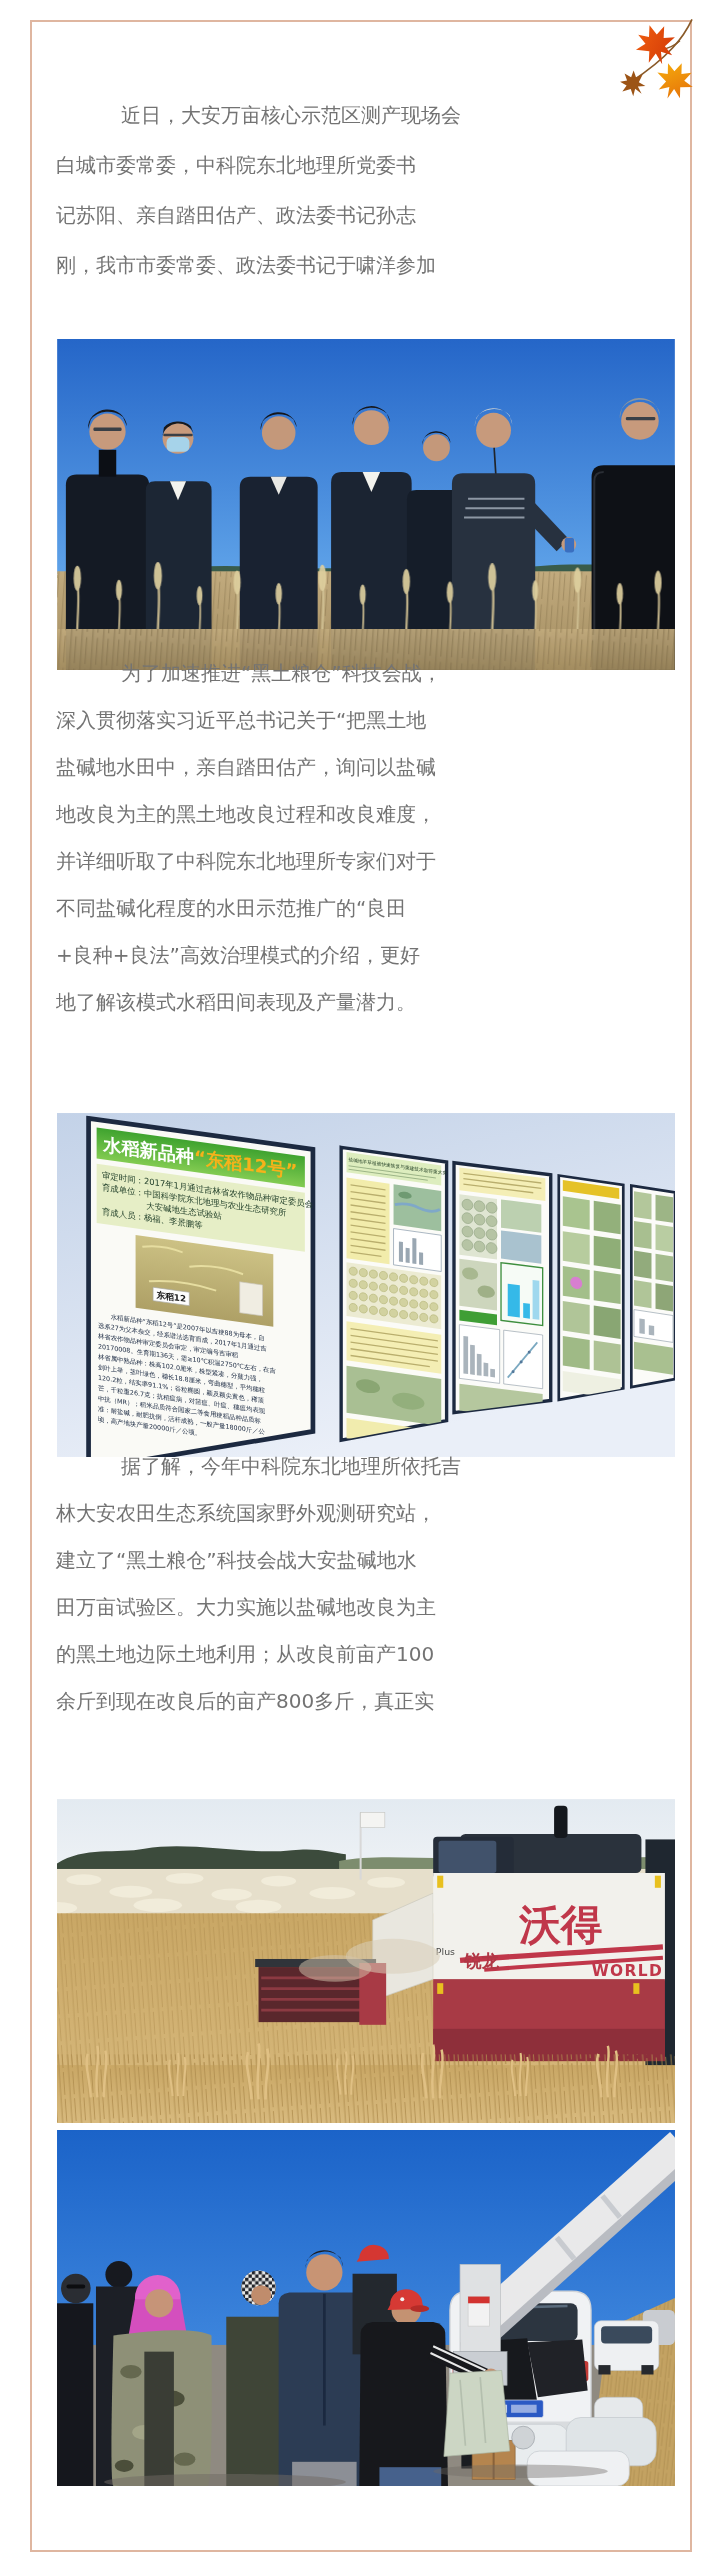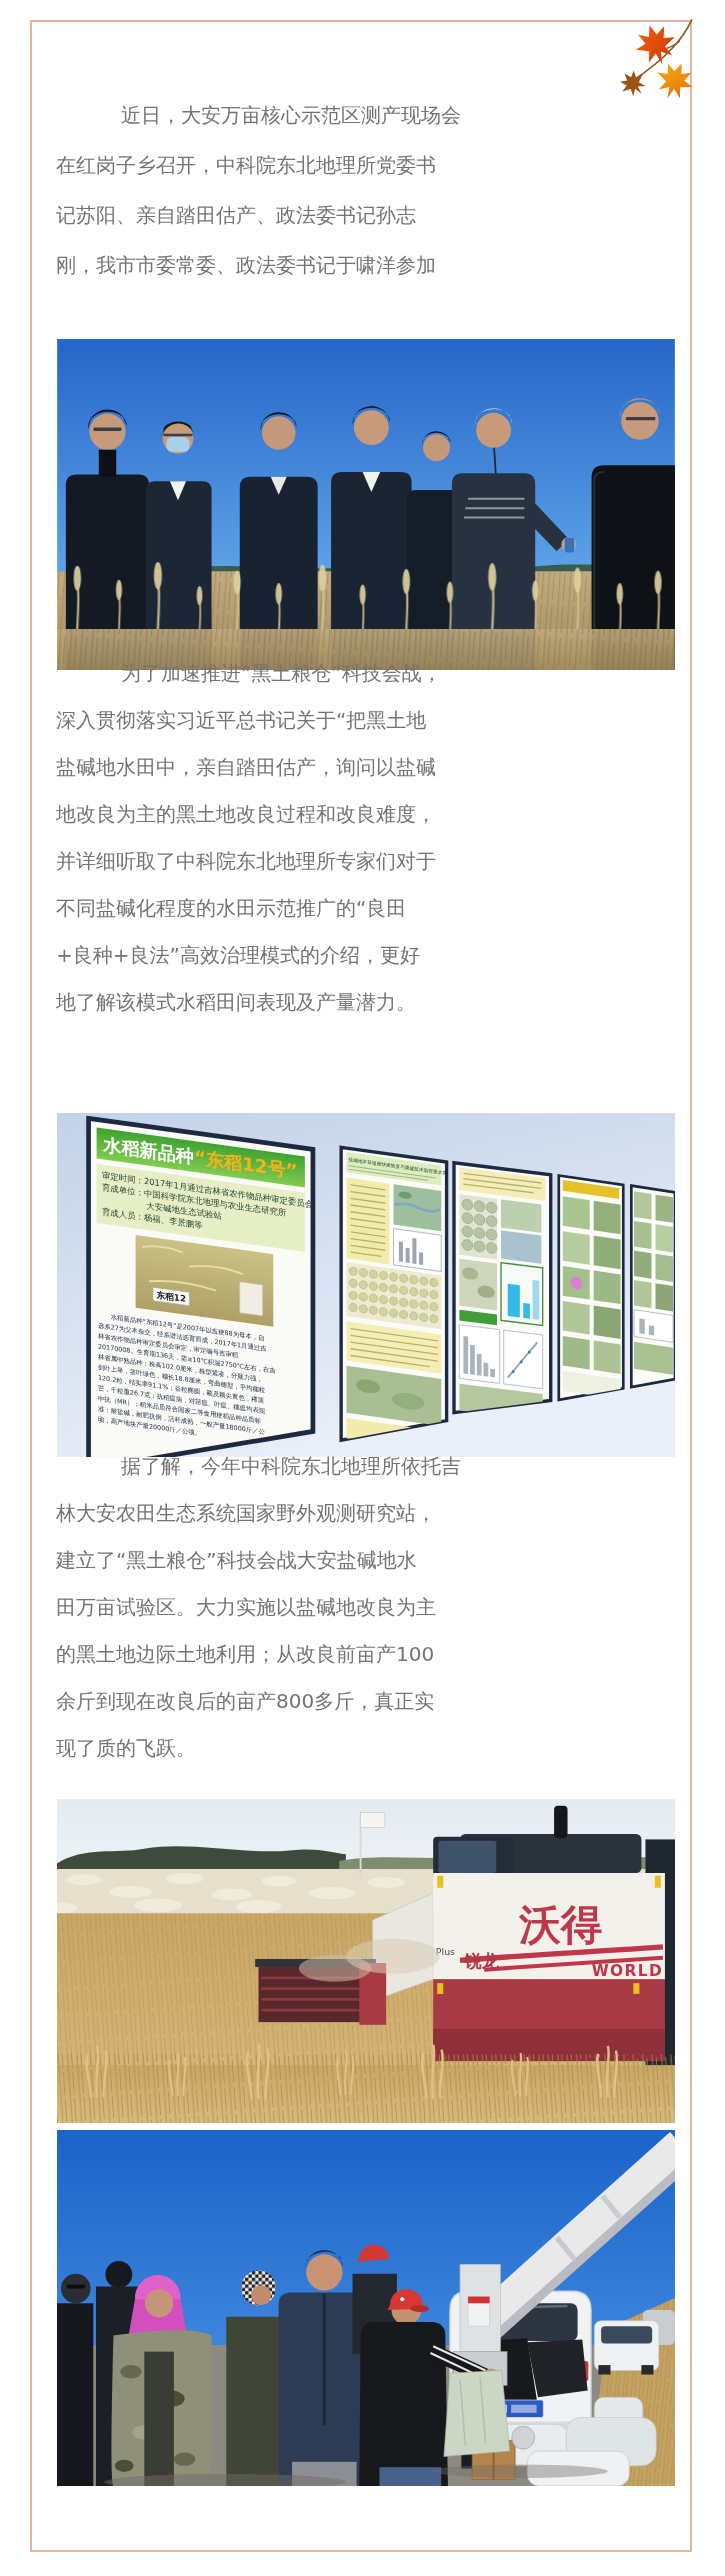--- a/index.html
+++ b/index.html
@@ -38,21 +38,21 @@
     </defs>
     <path d="M118,6 C106,32 84,62 26,100" stroke="#8a5a28" stroke-width="2.5" fill="none"></path>
     <path d="M70,52 C80,50 92,46 100,38" stroke="#8a5a28" stroke-width="2" fill="none"></path>
     <use href="#mleaf" transform="translate(64,44) rotate(-18) scale(1.02)" fill="url(#lg1)"></use>
     <use href="#mleaf" transform="translate(92,98) rotate(22) scale(0.95)" fill="url(#lg2)"></use>
     <use href="#mleaf" transform="translate(30,102) rotate(-40) scale(0.66)" fill="#9c5416"></use>
   </svg>
 
   <div class="para p1" style="top:90px">
     <div class="ln indent">近日，大安万亩核心示范区测产现场会</div>
-    <div class="ln">在红岗子乡召开，中科院东北地理所党委书</div>
+    <div class="ln">白城市委常委，中科院东北地理所党委书</div>
     <div class="ln">记苏阳、亲自踏田估产、政法委书记孙志</div>
     <div class="ln">刚，我市市委常委、政法委书记于啸洋参加</div>
   </div>
 
   <svg class="photo" style="top:339px" width="618" height="331" viewBox="0 0 920 493">
     <defs>
       <linearGradient id="sky1" x1="0" y1="0" x2="0" y2="1">
         <stop offset="0" stop-color="#2566c8"></stop>
           <stop offset="1" stop-color="#5ea2e8"></stop>
       </linearGradient>
@@ -373,21 +373,20 @@
     </g>
   </svg>
 
   <div class="para p3" style="top:1443px">
     <div class="ln indent">据了解，今年中科院东北地理所依托吉</div>
     <div class="ln">林大安农田生态系统国家野外观测研究站，</div>
     <div class="ln">建立了“黑土粮仓”科技会战大安盐碱地水</div>
     <div class="ln">田万亩试验区。大力实施以盐碱地改良为主</div>
     <div class="ln">的黑土地边际土地利用；从改良前亩产100</div>
     <div class="ln">余斤到现在改良后的亩产800多斤，真正实</div>
-    <div class="ln">现了质的飞跃。</div>
   </div>
 
   <svg class="photo" style="top:1799px" width="618" height="324" viewBox="0 0 920 482">
     <defs>
       <linearGradient id="sky3" x1="0" y1="0" x2="0" y2="1">
         <stop offset="0" stop-color="#e3eaf1"></stop>
           <stop offset="1" stop-color="#eef2f5"></stop>
       </linearGradient>
       <linearGradient id="field3" x1="0" y1="0" x2="0" y2="1">
         <stop offset="0" stop-color="#c9a765"></stop>

